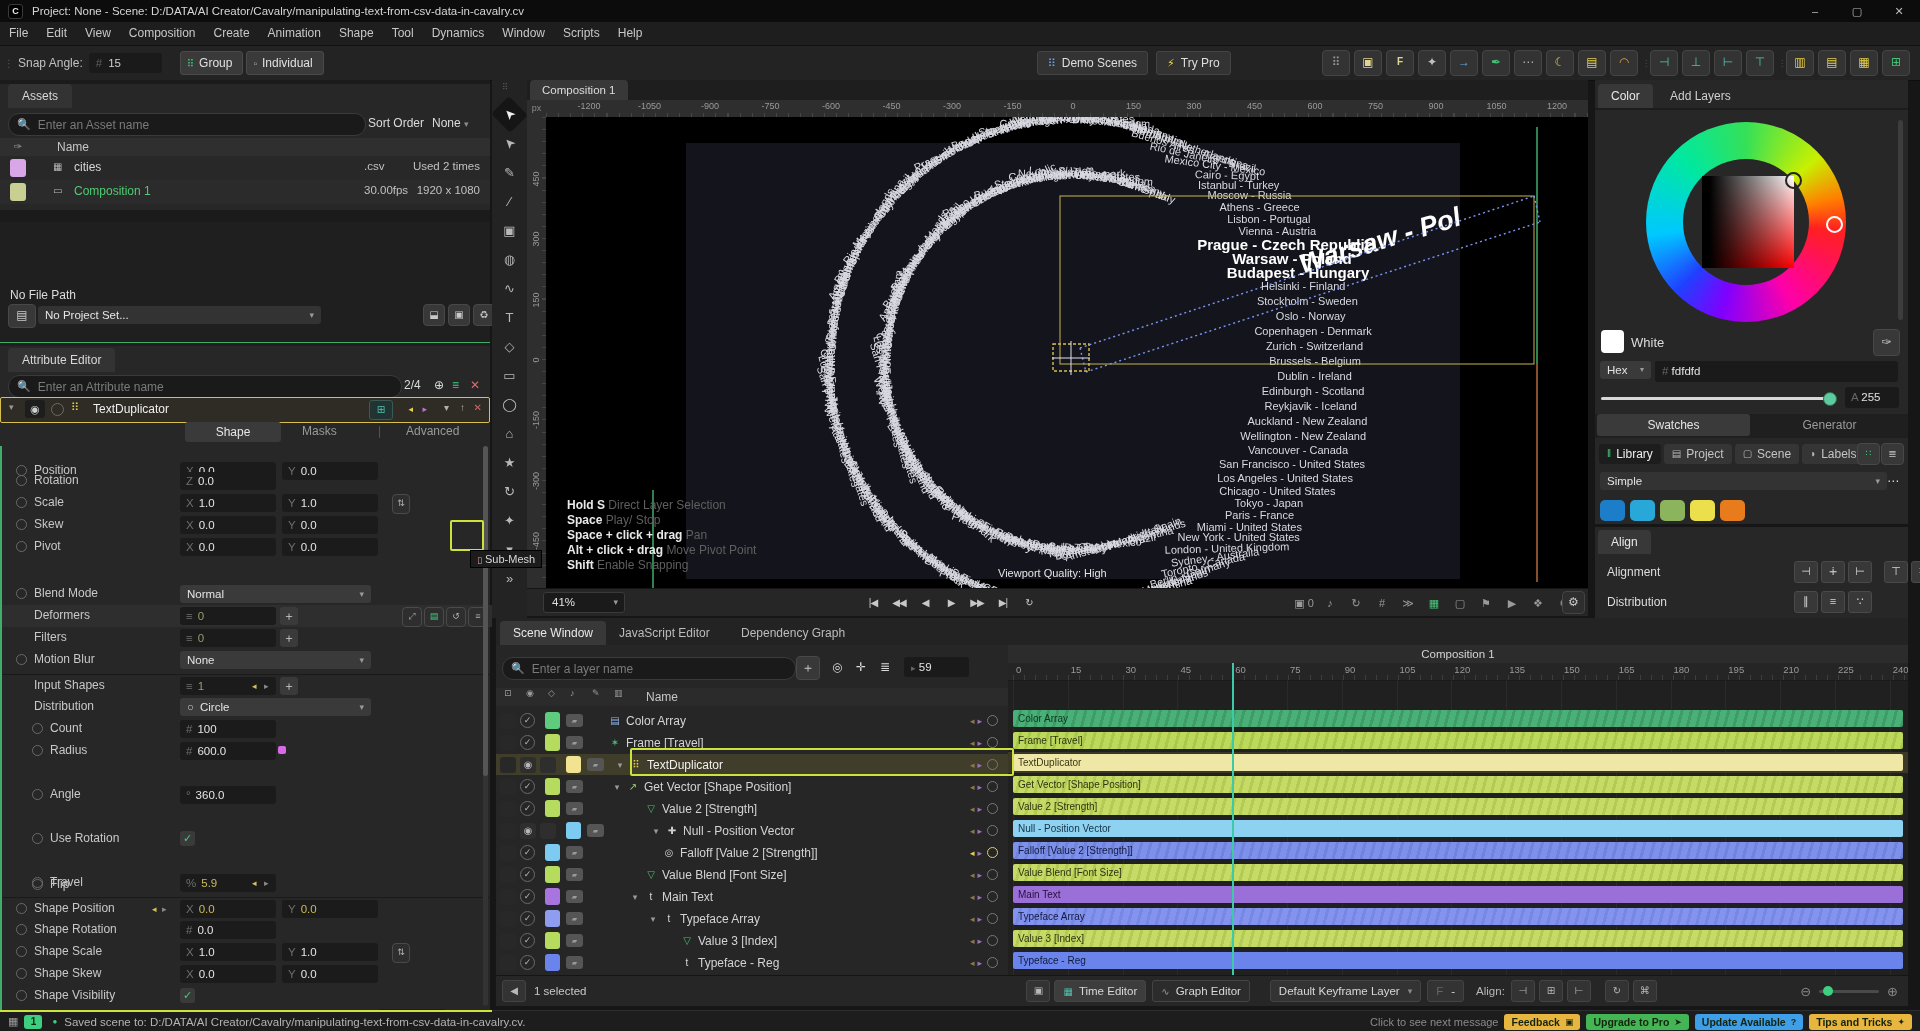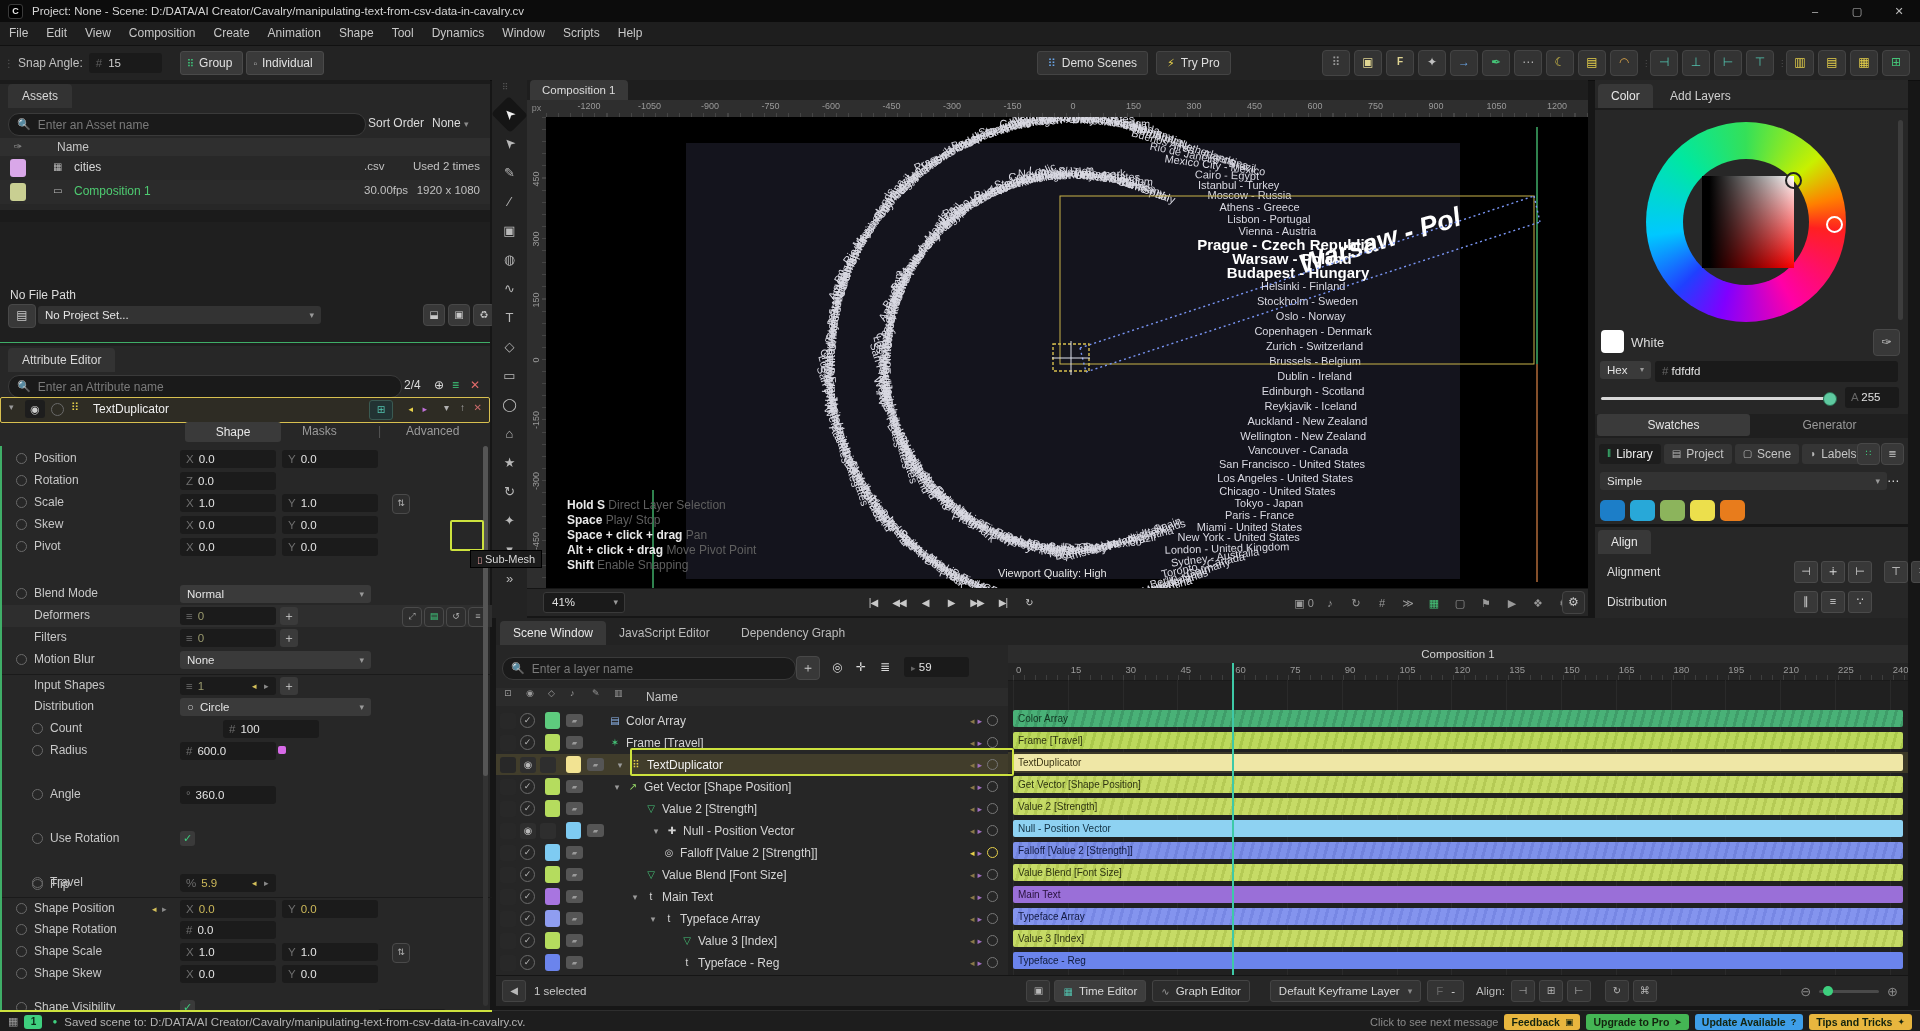--- a/index.html
+++ b/index.html
@@ -299,21 +299,21 @@
         <span style="position:absolute;right:7px;top:4px;color:#c86a6a;font-size:10px">✕</span>
       </div>
 
       <div style="position:absolute;left:2px;top:76px;width:486px;height:21px">
         <span style="position:absolute;left:183px;top:0;width:96px;height:20px;background:#3a3a3a;border-radius:3px;text-align:center;line-height:20px;color:#e8e8e8">Shape</span>
         <span style="position:absolute;left:300px;top:2px;color:#9a9a9a">Masks</span>
         <span style="position:absolute;left:376px;top:2px;color:#555">|</span>
         <span style="position:absolute;left:404px;top:2px;color:#9a9a9a">Advanced</span>
       </div>
       <div id="attr-rows" style="position:absolute;left:0;top:100px;width:490px;height:566px;border-left:2px solid #3fae68">
-          <div class="arow" style="top: 2px;">
+          <div class="arow" style="top: 14px;">
             <span class="bullet" style="left: 14px;"></span>
             <span class="albl" style="left: 32px;">Position</span>
             <div class="fbox" style="left: 178px; width: 90px; color: rgb(228, 228, 228);"><span class="pfx">X</span><span>0.0</span></div>
             <div class="fbox" style="left: 280px; width: 90px; color: rgb(228, 228, 228);"><span class="pfx">Y</span><span>0.0</span></div>
           </div>
           <div class="arow" style="top: 24px;">
             <span class="bullet" style="left: 14px;"></span>
             <span class="albl" style="left: 32px;">Rotation</span>
             <div class="fbox" style="left: 178px; width: 90px; color: rgb(228, 228, 228);"><span class="pfx">Z</span><span>0.0</span></div>
           </div>
@@ -367,21 +367,21 @@
             <span class="karr" style="position: absolute; left: 262px; top: 6px; color: rgb(138, 138, 138);">▸</span>
             <div class="plusbtn" style="left: 278px;">＋</div>
           </div>
           <div class="arow" style="top: 250px;">
             <span class="albl" style="left: 32px;">Distribution</span>
             <div class="ddown" style="left: 178px; width: 184px;"><span style="margin-right: 6px; color: rgb(200, 200, 200);">○</span><span>Circle</span><span class="car" style="font-size: 9px;">▾</span></div>
           </div>
           <div class="arow" style="top: 272px;">
             <span class="bullet" style="left: 30px;"></span>
             <span class="albl" style="left: 48px;">Count</span>
-            <div class="fbox" style="left: 178px; width: 90px; color: rgb(228, 228, 228); margin-left: 43px;"><span class="pfx">#</span><span>100</span></div>
+            <div class="fbox" style="left: 178px; width: 90px; color: rgb(228, 228, 228);"><span class="pfx">#</span><span>100</span></div>
           </div>
           <div class="arow" style="top: 294px;">
             <span class="bullet" style="left: 30px;"></span>
             <span class="albl" style="left: 48px;">Radius</span>
             <div class="fbox" style="left: 178px; width: 90px; color: rgb(228, 228, 228);"><span class="pfx">#</span><span>600.0</span></div>
             <span style="position: absolute; left: 276px; top: 6px; width: 8px; height: 8px; border-radius: 2px; background: rgb(216, 106, 232);"></span>
           </div>
           <div class="arow" style="top: 338px;">
             <span class="bullet" style="left: 30px;"></span>
             <span class="albl" style="left: 48px;">Angle</span>
@@ -423,21 +423,21 @@
             <div class="fbox" style="left: 178px; width: 90px; color: rgb(228, 228, 228);"><span class="pfx">X</span><span>1.0</span></div>
             <div class="fbox" style="left: 280px; width: 90px; color: rgb(228, 228, 228);"><span class="pfx">Y</span><span>1.0</span></div>
             <div class="linkbtn" style="left: 390px;">⇅</div>
           </div>
           <div class="arow" style="top: 517px;">
             <span class="bullet" style="left: 14px;"></span>
             <span class="albl" style="left: 32px;">Shape Skew</span>
             <div class="fbox" style="left: 178px; width: 90px; color: rgb(228, 228, 228);"><span class="pfx">X</span><span>0.0</span></div>
             <div class="fbox" style="left: 280px; width: 90px; color: rgb(228, 228, 228);"><span class="pfx">Y</span><span>0.0</span></div>
           </div>
-          <div class="arow" style="top: 551px;">
+          <div class="arow" style="top: 539px;">
             <span class="bullet" style="left: 14px;"></span>
             <span class="albl" style="left: 32px;">Shape Visibility</span>
             <div class="chk" style="left: 178px;">✓</div>
           </div>
           <div class="arow" style="top: 561px;">
             <span class="bullet" style="left: 14px;"></span>
             <span class="albl" style="left: 32px;">Shape Opacity</span>
             <div class="sldtrack" style="left: 180px; width: 185px;"></div>
             <div class="sldknob" style="left: 358px;"></div>
             <div class="fbox" style="left: 376px; width: 62px;"><span class="pfx">%</span><span>100.0</span></div>

